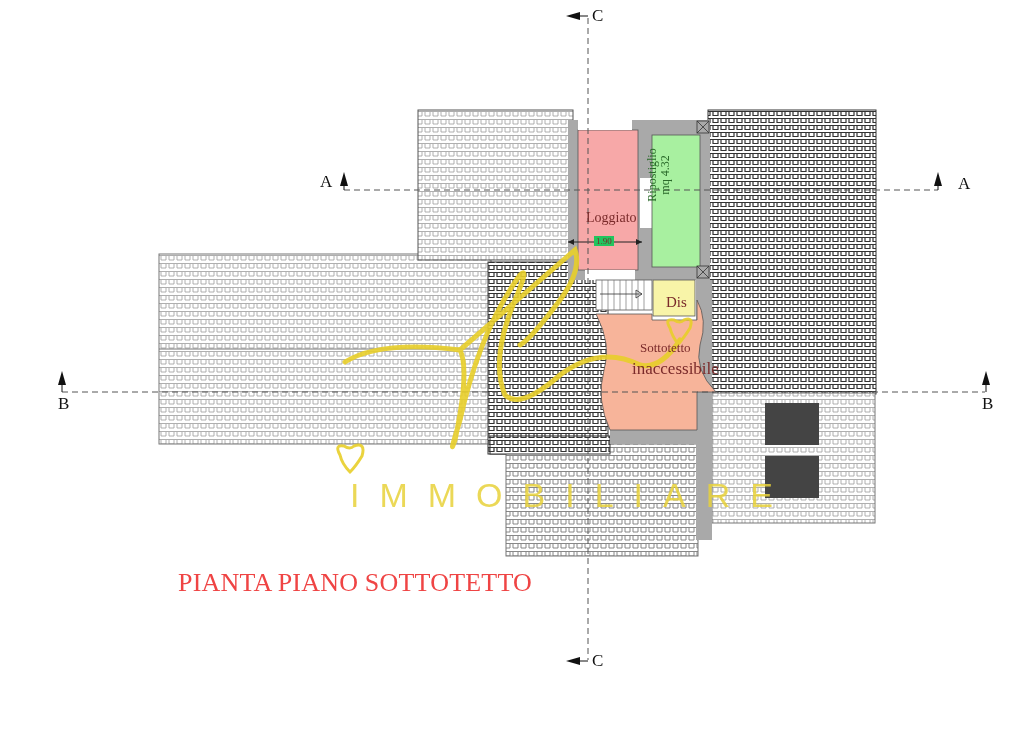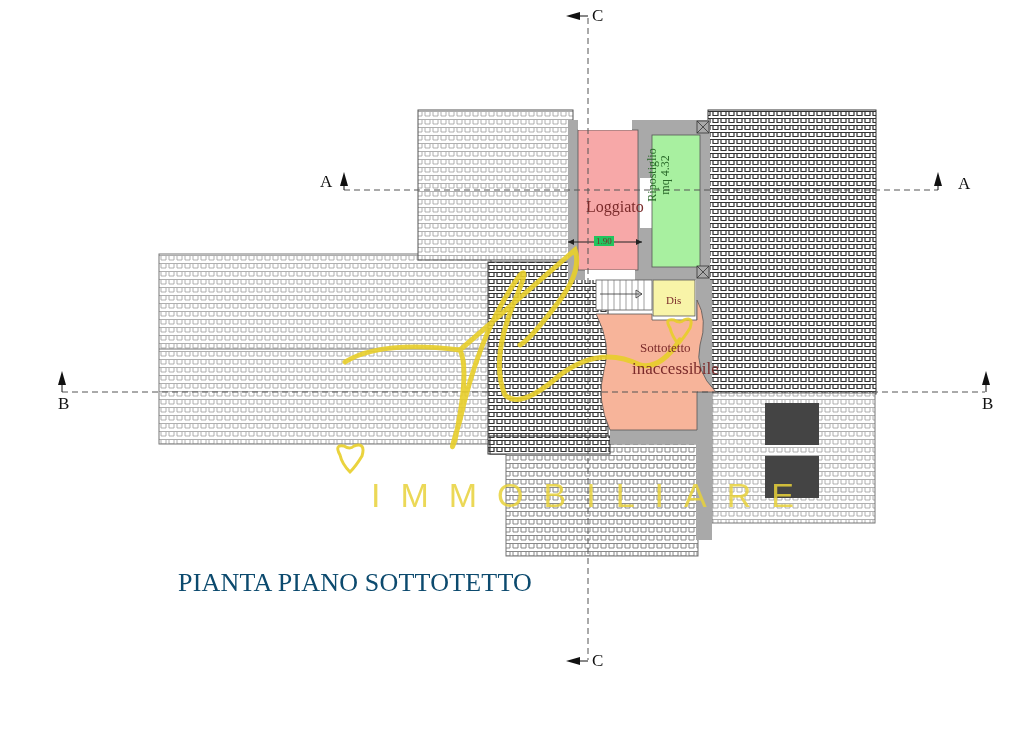--- a/index.html
+++ b/index.html
@@ -1,21 +1,21 @@
 <!DOCTYPE html>
 <html><head>
 <meta charset="utf-8">
 <style>
   html, body { margin:0; padding:0; background:#ffffff; }
   body { width:1024px; height:731px; position:relative; overflow:hidden; font-family:"Liberation Serif", serif; }
   svg { position:absolute; left:0; top:0; }
-  .plan-title { position:absolute; left:178px; top:568px; font-size:26px; color:#0c4a6e; letter-spacing:0.2px; font-family:"Liberation Serif", serif; }
+  .plan-title { position:absolute; left:178px; top:568px; font-size:26px; color:#ef4444; letter-spacing:0.2px; font-family:"Liberation Serif", serif; }
   .sec-label { position:absolute; font-size:17px; color:#111; font-family:"Liberation Serif", serif; }
   .room-label { position:absolute; font-family:"Liberation Serif", serif; color:#7a2a2a; font-size:12px; }
-  .brand { position:absolute; left:350px; top:476px; font-size:34px; letter-spacing:20px; color:#e8d23a; opacity:0.85; font-family:"Liberation Sans", sans-serif; font-weight:300;margin-left:21px; }
+  .brand { position:absolute; left:350px; top:476px; font-size:34px; letter-spacing:20px; color:#e8d23a; opacity:0.85; font-family:"Liberation Sans", sans-serif; font-weight:300; }
 </style>
 </head>
 <body>
 
 <svg width="1024" height="731" viewBox="0 0 1024 731">
   <defs>
     <pattern id="tileLight" width="8" height="8" patternUnits="userSpaceOnUse">
       <rect width="8" height="8" fill="#ffffff"></rect>
       <path d="M0 7.5 H8 M1 0 V4 H6 V0" stroke="#9a9a9a" stroke-width="0.8" fill="none"></path>
     </pattern>
@@ -115,27 +115,27 @@
   </g>
 </svg>
 
 <div class="sec-label" style="left:320px;top:172px;">A</div>
 <div class="sec-label" style="left:958px;top:174px;">A</div>
 <div class="sec-label" style="left:58px;top:394px;">B</div>
 <div class="sec-label" style="left:982px;top:394px;">B</div>
 <div class="sec-label" style="left:592px;top:6px;">C</div>
 <div class="sec-label" style="left:592px;top:651px;">C</div>
 
-<div class="room-label" style="left:586px;top:198px;font-size:16px;">Loggiato</div>
+<div class="room-label" style="left:586px;top:210px;font-size:14px;">Loggiato</div>
 <div class="room-label" style="left:594px;top:236px;font-size:9px;background:#22c55e;padding:0 2px;">1.90</div>
 
 <div style="position:absolute;left:646px;top:230px;transform:rotate(-90deg);transform-origin:left top;color:#2a6a2a;font-size:12px;line-height:13px;width:110px;text-align:center;font-family:'Liberation Serif',serif;">
   <div>Ripostiglio</div>
   <div>mq 4.32</div>
 </div>
 
-<div class="room-label" style="left:666px;top:294px;font-size:11px;">Dis</div>
+<div class="room-label" style="left:666px;top:294px;font-size:15px;">Dis</div>
 <div class="room-label" style="left:640px;top:340px;font-size:13px;">Sottotetto</div>
 <div class="room-label" style="left:632px;top:359px;font-size:17px;">inaccessibile</div>
 
 <div class="brand">IMMOBILIARE</div>
 
 <div class="plan-title">PIANTA PIANO SOTTOTETTO</div>
 
 </body></html>

